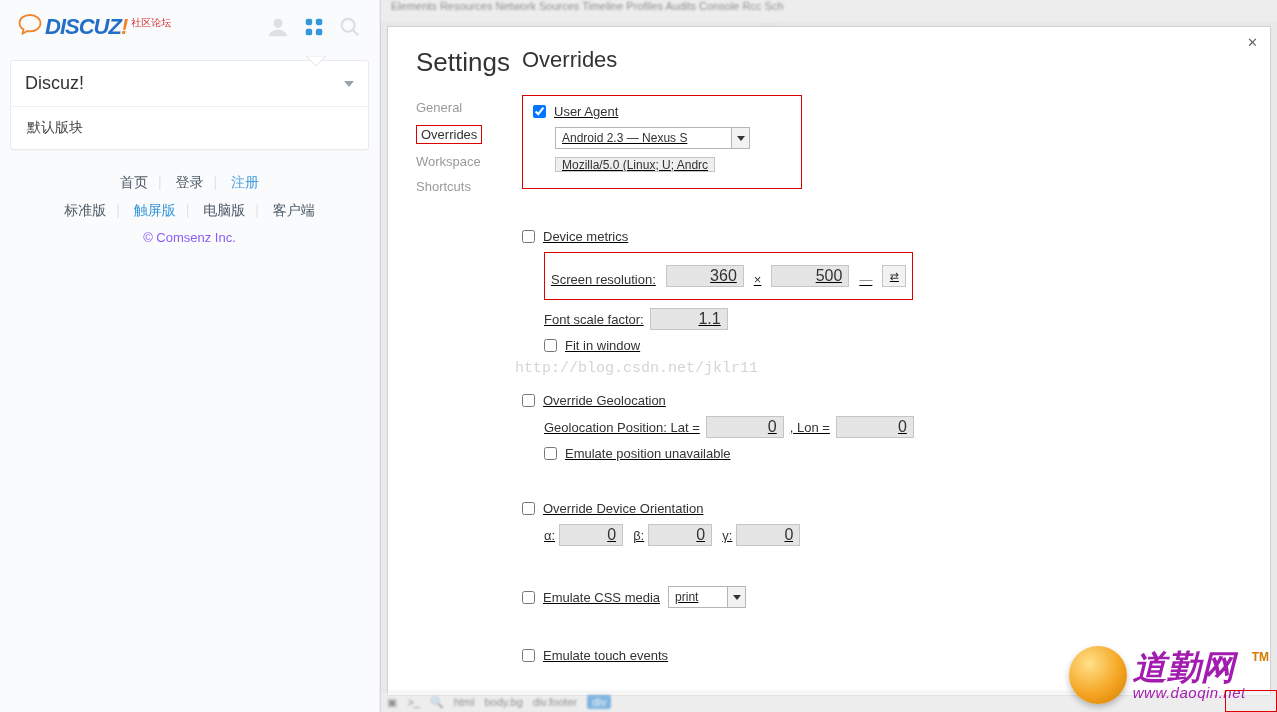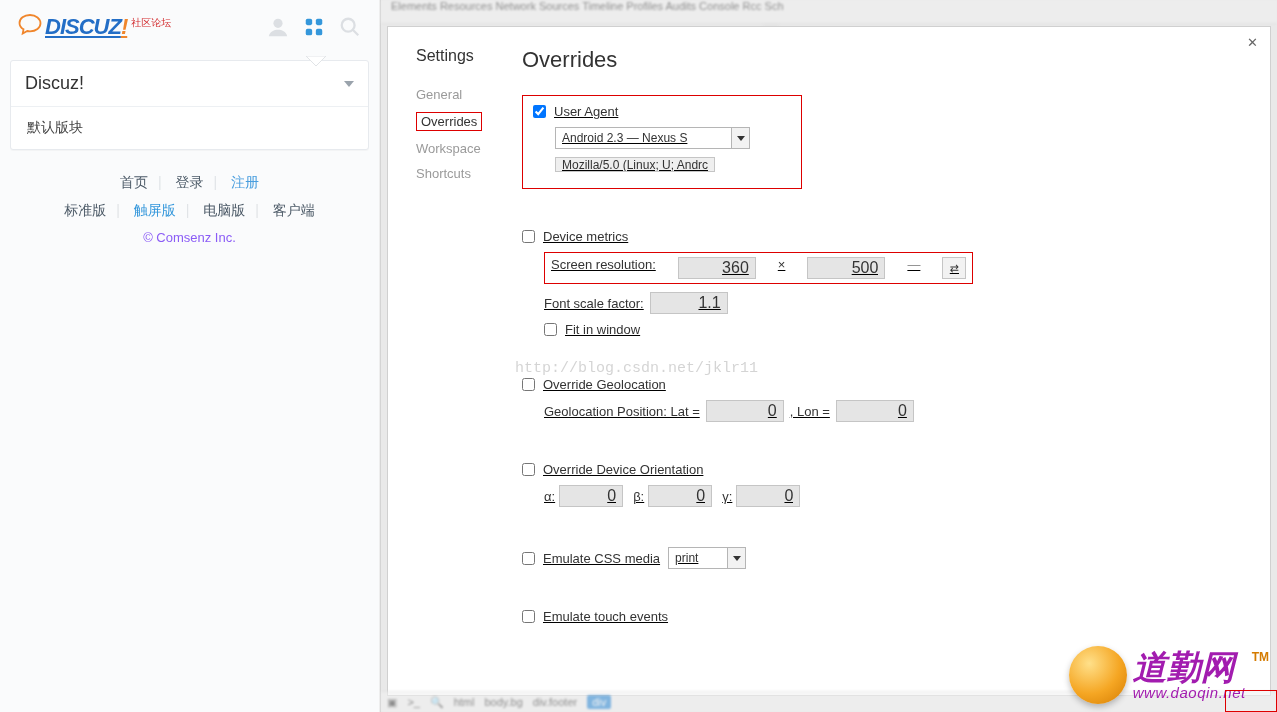--- a/index.html
+++ b/index.html
@@ -3,21 +3,21 @@
 <meta charset="utf-8">
 <style>
 *{box-sizing:border-box;margin:0;padding:0;font-family:"Segoe UI","Helvetica Neue",Arial,"Microsoft YaHei",sans-serif;}
 body{width:1277px;height:712px;background:#fff;position:relative;overflow:hidden;}
 
 
 .left-pane{position:absolute;left:0;top:0;width:380px;height:712px;background:#fafbfc;border-right:1px solid #eee;}
 .site-header{display:flex;align-items:center;justify-content:space-between;padding:14px 18px 8px 18px;}
 .logo-wrap{display:flex;align-items:flex-start;}
 .logo-icon{margin-right:3px;}
-.logo-text{font-family:Arial,sans-serif;font-weight:bold;font-style:italic;font-size:22px;color:#236EC6;letter-spacing:-1px;text-decoration:underline;}
+.logo-text{font-family:Arial,sans-serif;font-weight:bold;font-style:italic;font-size:22px;color:#236EC6;letter-spacing:-1px;}
 .logo-bang{color:#F0862C;}
 .logo-sub{font-size:10px;color:#D2292C;margin-left:4px;margin-top:2px;}
 .hdr-icons{display:flex;gap:14px;align-items:center;}
 .hdr-icons svg{opacity:.55;}
 .hdr-icons .apps-icon{opacity:1;}
 .down-caret{position:absolute;right:53px;top:56px;}
 
 .card{margin:12px 10px 0 10px;background:#fff;border:1px solid #e7eaee;border-radius:3px;box-shadow:0 1px 1px rgba(0,0,0,.03);}
 .dropdown-row{display:flex;align-items:center;justify-content:space-between;padding:12px 14px;border-bottom:1px solid #edf0f3;}
 .dropdown-title{font-size:18px;color:#333;}
@@ -32,42 +32,42 @@
 .foot-links .touch{color:#3497DB;}
 .copyright{color:#8b5cf6;font-size:13px;margin-top:8px;}
 
 
 .right-pane{position:absolute;left:380px;top:0;right:0;height:712px;background:#e9e9e9;border-left:1px solid #d4d4d4;}
 .tabbar{height:24px;background:#f1f1f1;border-bottom:1px solid #ddd;font-size:11px;color:#454545;overflow:hidden;white-space:nowrap;padding-left:10px;filter:blur(1.3px);opacity:.55;}
 .settings-panel{margin:2px 6px 6px 6px;background:#fff;border:1px solid #d0d0d0;position:relative;padding:20px 26px 30px 28px;height:670px;overflow:auto;}
 .close-x{position:absolute;top:8px;right:12px;font-size:13px;color:#666;cursor:pointer;}
 .cols{display:flex;}
 .sidecol{width:106px;}
-.sidecol h2{font-weight:300;font-size:16px;color:#333;margin-bottom:22px;}
+.sidecol h2{font-weight:300;font-size:26px;color:#333;margin-bottom:22px;}
 .sidecol ul{list-style:none;font-size:13px;color:#9a9a9a;}
 .sidecol li{margin-bottom:10px;cursor:pointer;}
 .sidecol li.selected{color:#333;border:1px solid #d00;padding:1px 4px;display:inline-block;}
 .maincol{flex:1;}
 .maincol h2{font-weight:300;font-size:22px;color:#333;margin-bottom:22px;}
 .section{margin-bottom:40px;text-decoration:underline;}
 .section.redbox{border:1px solid #d00;padding:8px 10px;display:inline-block;min-width:280px;}
 .chk-row{display:flex;align-items:center;gap:8px;margin-bottom:8px;font-size:13px;color:#333;}
 .chk-row.sub{margin-left:22px;}
 input[type=checkbox]{width:13px;height:13px;}
 .select{display:inline-flex;align-items:center;border:1px solid #b5b5b5;background:#fff;height:22px;font-size:12px;padding:8px 6px;min-width:195px;position:relative;}
 .select .arrow{position:absolute;right:0;top:0;width:18px;height:100%;border-left:1px solid #b5b5b5;display:flex;align-items:center;justify-content:center;background:#f2f2f2;}
 .select .arrow::after{content:"";border-left:4px solid transparent;border-right:4px solid transparent;border-top:5px solid #333;}
 .textfield{border:1px solid #c5c5c5;background:#efefef;height:15px;font-size:12px;padding:0 6px;color:#333;}
 .textfield.wide{width:160px;}
 .numfield{border:1px solid #c5c5c5;background:#e5e5e5;height:22px;width:78px;text-align:right;padding:0 6px;font-size:16px;color:#333;}
 .numfield.short{width:64px;}
 .resrow{display:flex;align-items:center;gap:6px;margin-left:22px;font-size:13px;color:#333;margin-bottom:8px;}
 .mdash{color:#888;}
 .swapbtn{width:24px;height:22px;border:1px solid #c5c5c5;background:#f2f2f2;display:inline-flex;align-items:center;justify-content:center;font-size:11px;}
-.resbox{border:1px solid #d00;padding:4px 6px;display:inline-flex;align-items:flex-start;gap:22px;}
+.resbox{border:1px solid #d00;padding:12px 6px;display:inline-flex;align-items:flex-end;gap:10px;}
 label.inline{font-size:13px;color:#333;}
 
 
 .greek{display:inline-flex;align-items:center;gap:4px;margin-right:4px;}
 
 
 .bottom-strip{position:absolute;left:0;bottom:0;right:0;height:21px;background:#f1f1f1;border-top:1px solid #ddd;filter:blur(1.2px);opacity:.55;font-size:11px;color:#444;display:flex;align-items:center;padding-left:6px;gap:10px;}
 .bottom-strip .pill{background:#2d8bd8;color:#fff;padding:1px 5px;border-radius:2px;}
 
 
@@ -212,20 +212,24 @@
           <div class="chk-row">
             <input type="checkbox" style="">
             <label class="inline">Override Geolocation</label>
           </div>
           <div class="resrow">
             <span>Geolocation Position: Lat =</span>
             <input class="numfield" value="0" style="">
             <span>, Lon =</span>
             <input class="numfield" value="0" style="">
           </div>
+          <div class="chk-row sub">
+            <input type="checkbox" style="">
+            <label class="inline">Emulate position unavailable</label>
+          </div>
         </div>
 
         
         <div class="section">
           <div class="chk-row">
             <input type="checkbox" style="">
             <label class="inline">Override Device Orientation</label>
           </div>
           <div class="resrow">
             <span class="greek">

